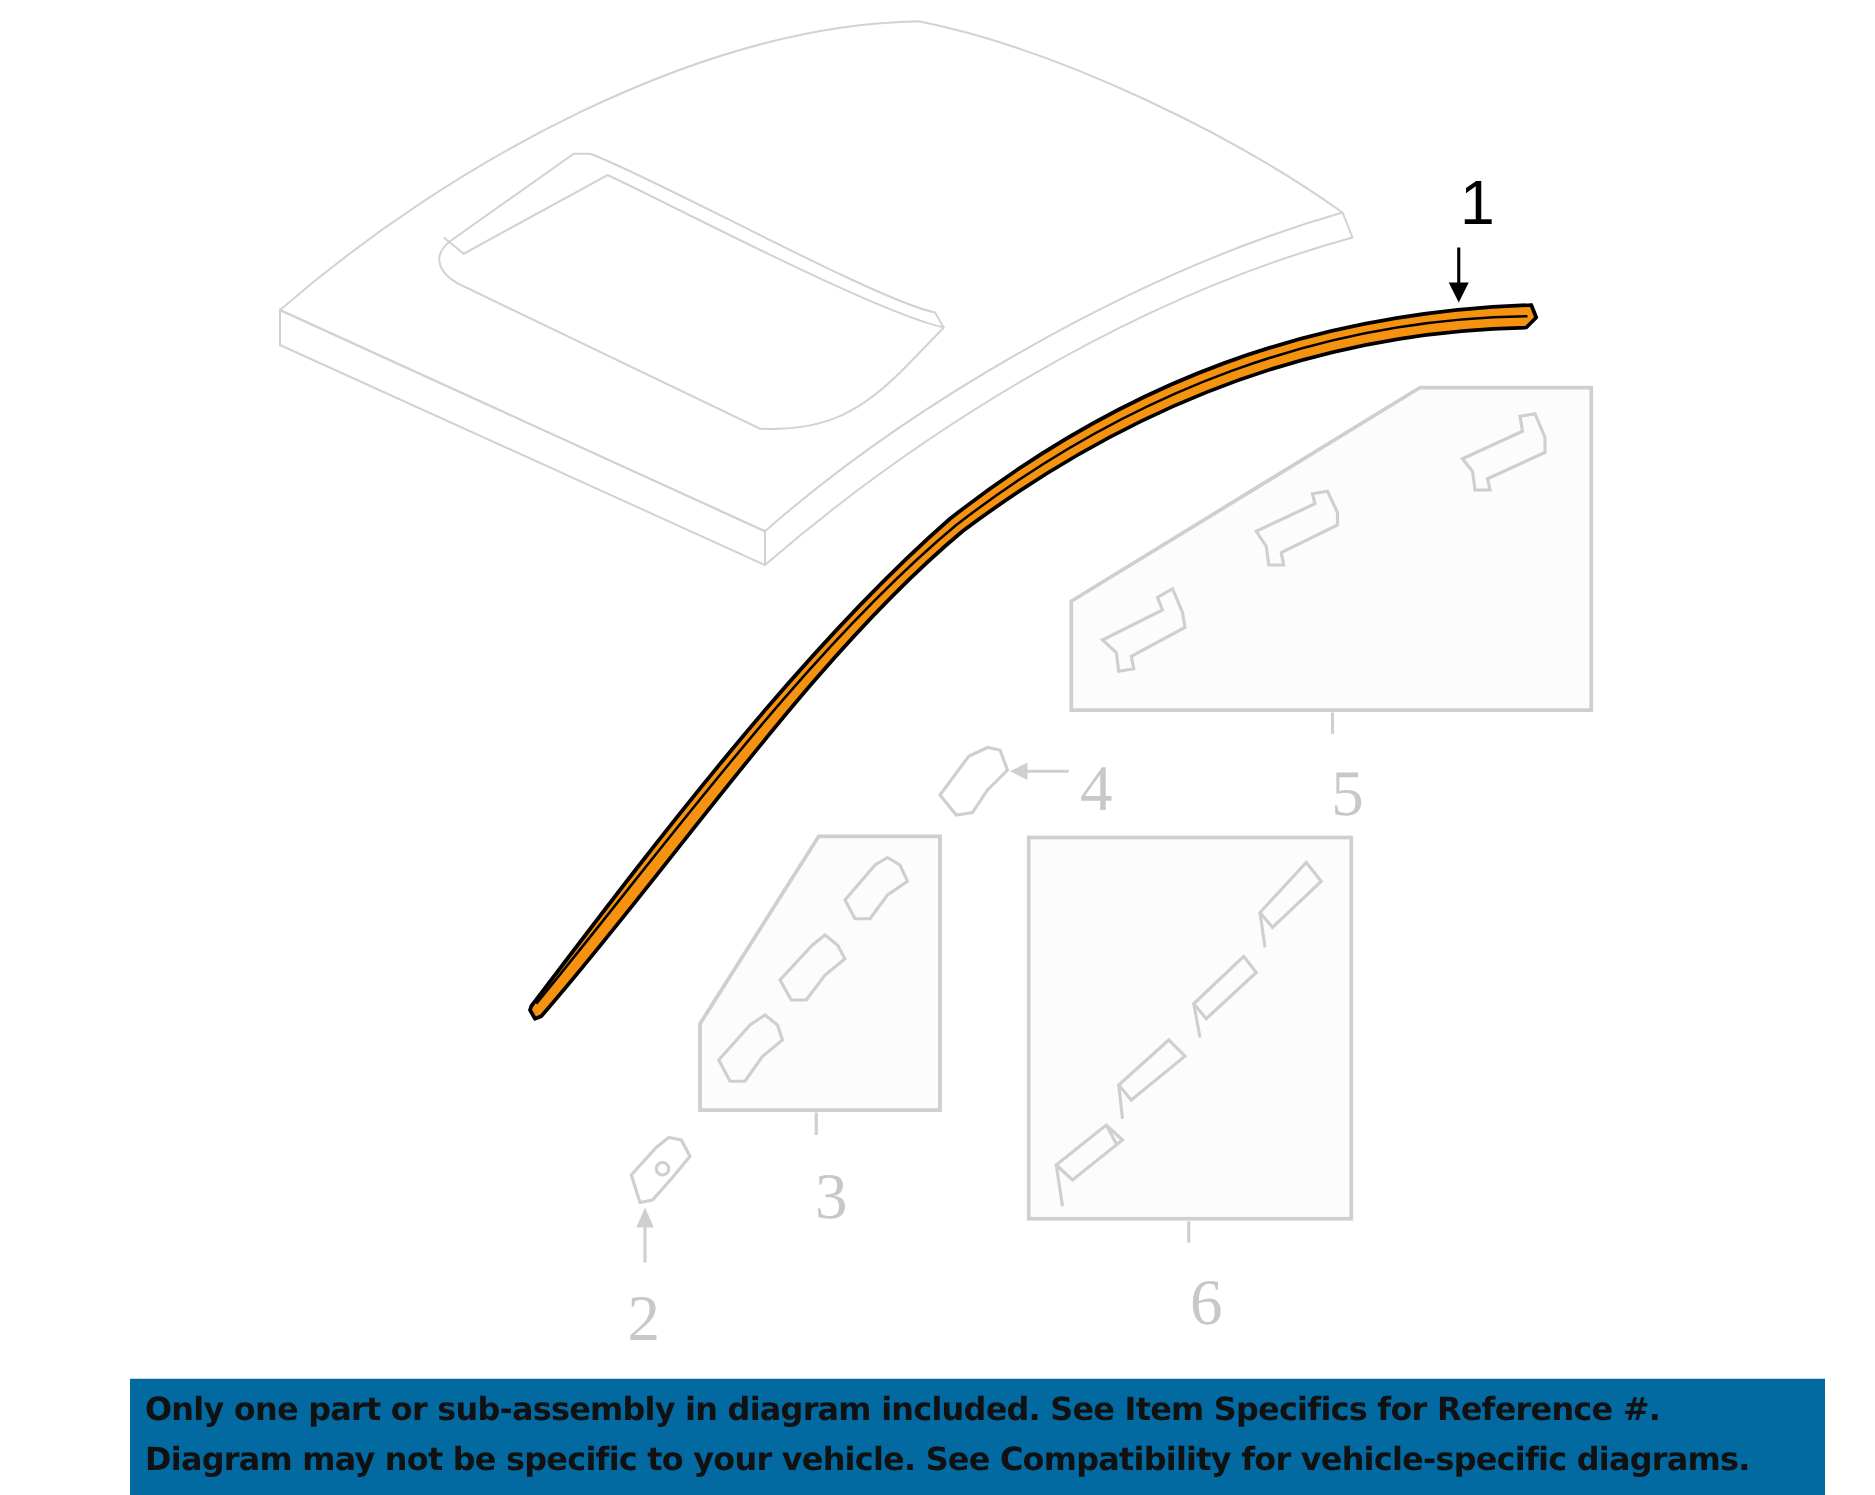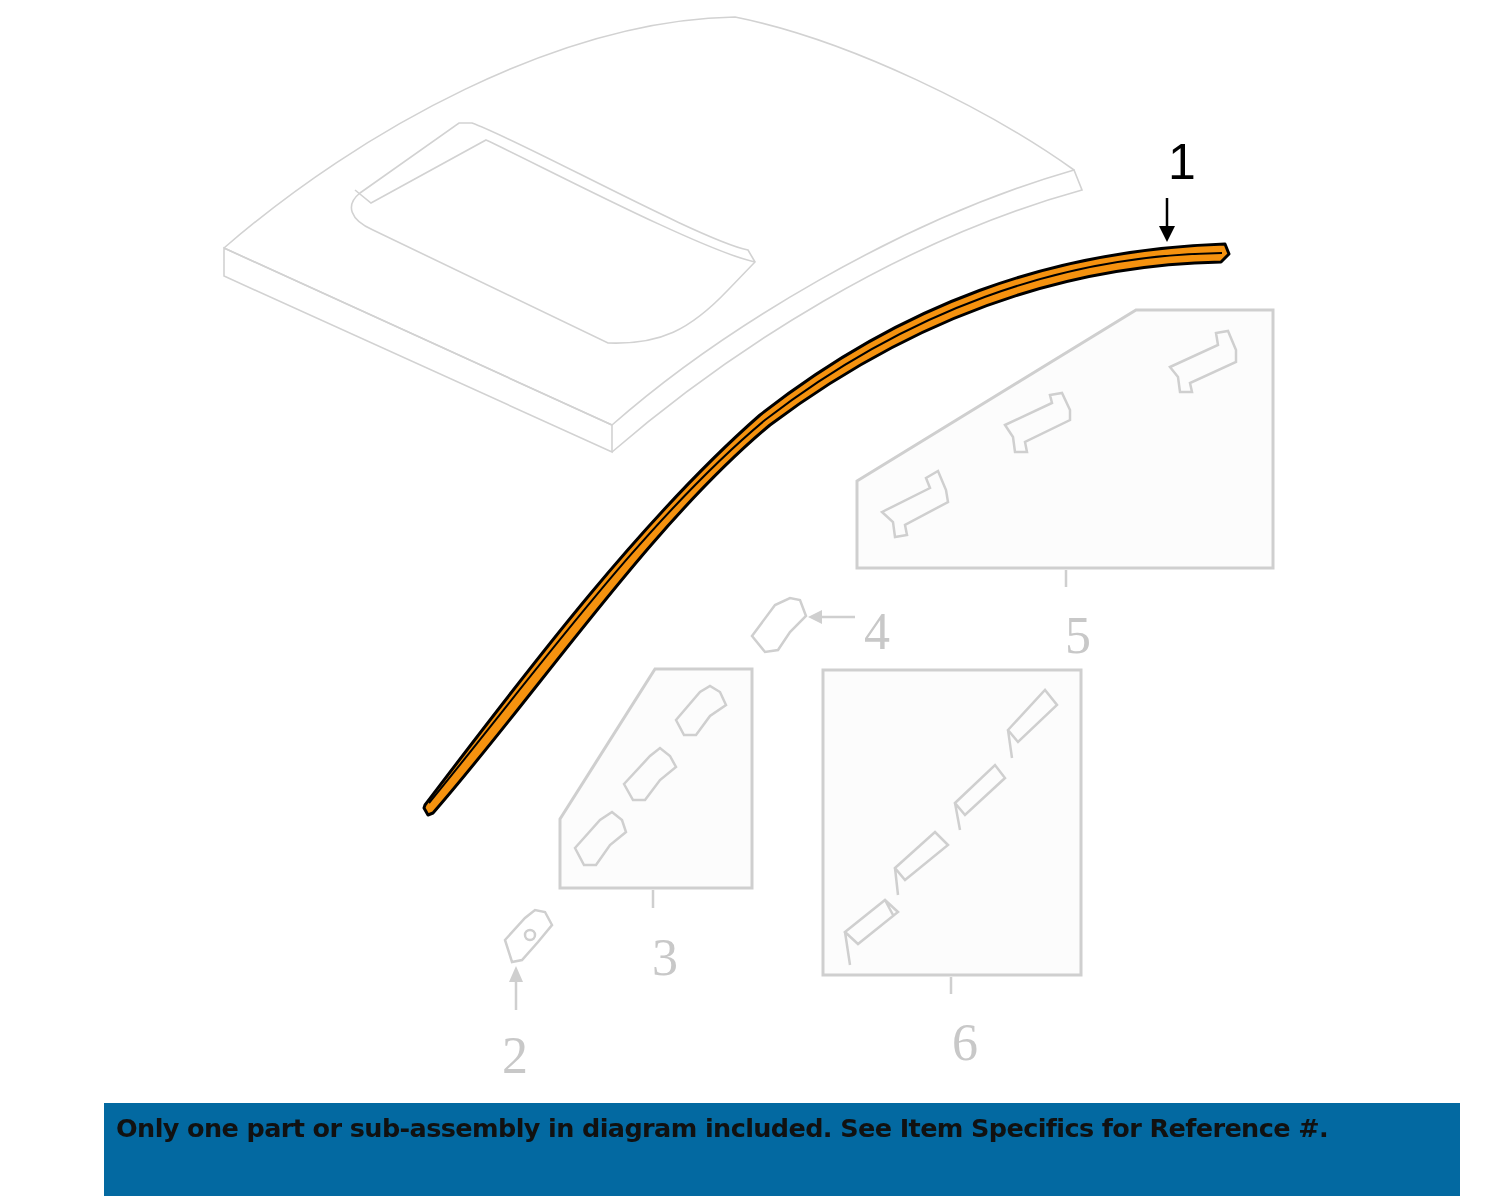--- a/index.html
+++ b/index.html
@@ -85,13 +85,14 @@
 
 <div class="callout active" style="left:1168px; top:137px;">1</div>
 <div class="callout" style="left:502px; top:1030px;">2</div>
 <div class="callout" style="left:652px; top:932px;">3</div>
 <div class="callout" style="left:864px; top:606px;">4</div>
 <div class="callout" style="left:1065px; top:610px;">5</div>
 <div class="callout" style="left:952px; top:1017px;">6</div>
 
 <div id="banner">
   <div class="line" style="top:10px;">Only one part or sub-assembly in diagram included. See Item Specifics for Reference #.</div>
+  <div class="line" style="top:50px;">Diagram may not be specific to your vehicle. See Compatibility for vehicle-specific diagrams.</div>
 </div>
 
 </body></html>

